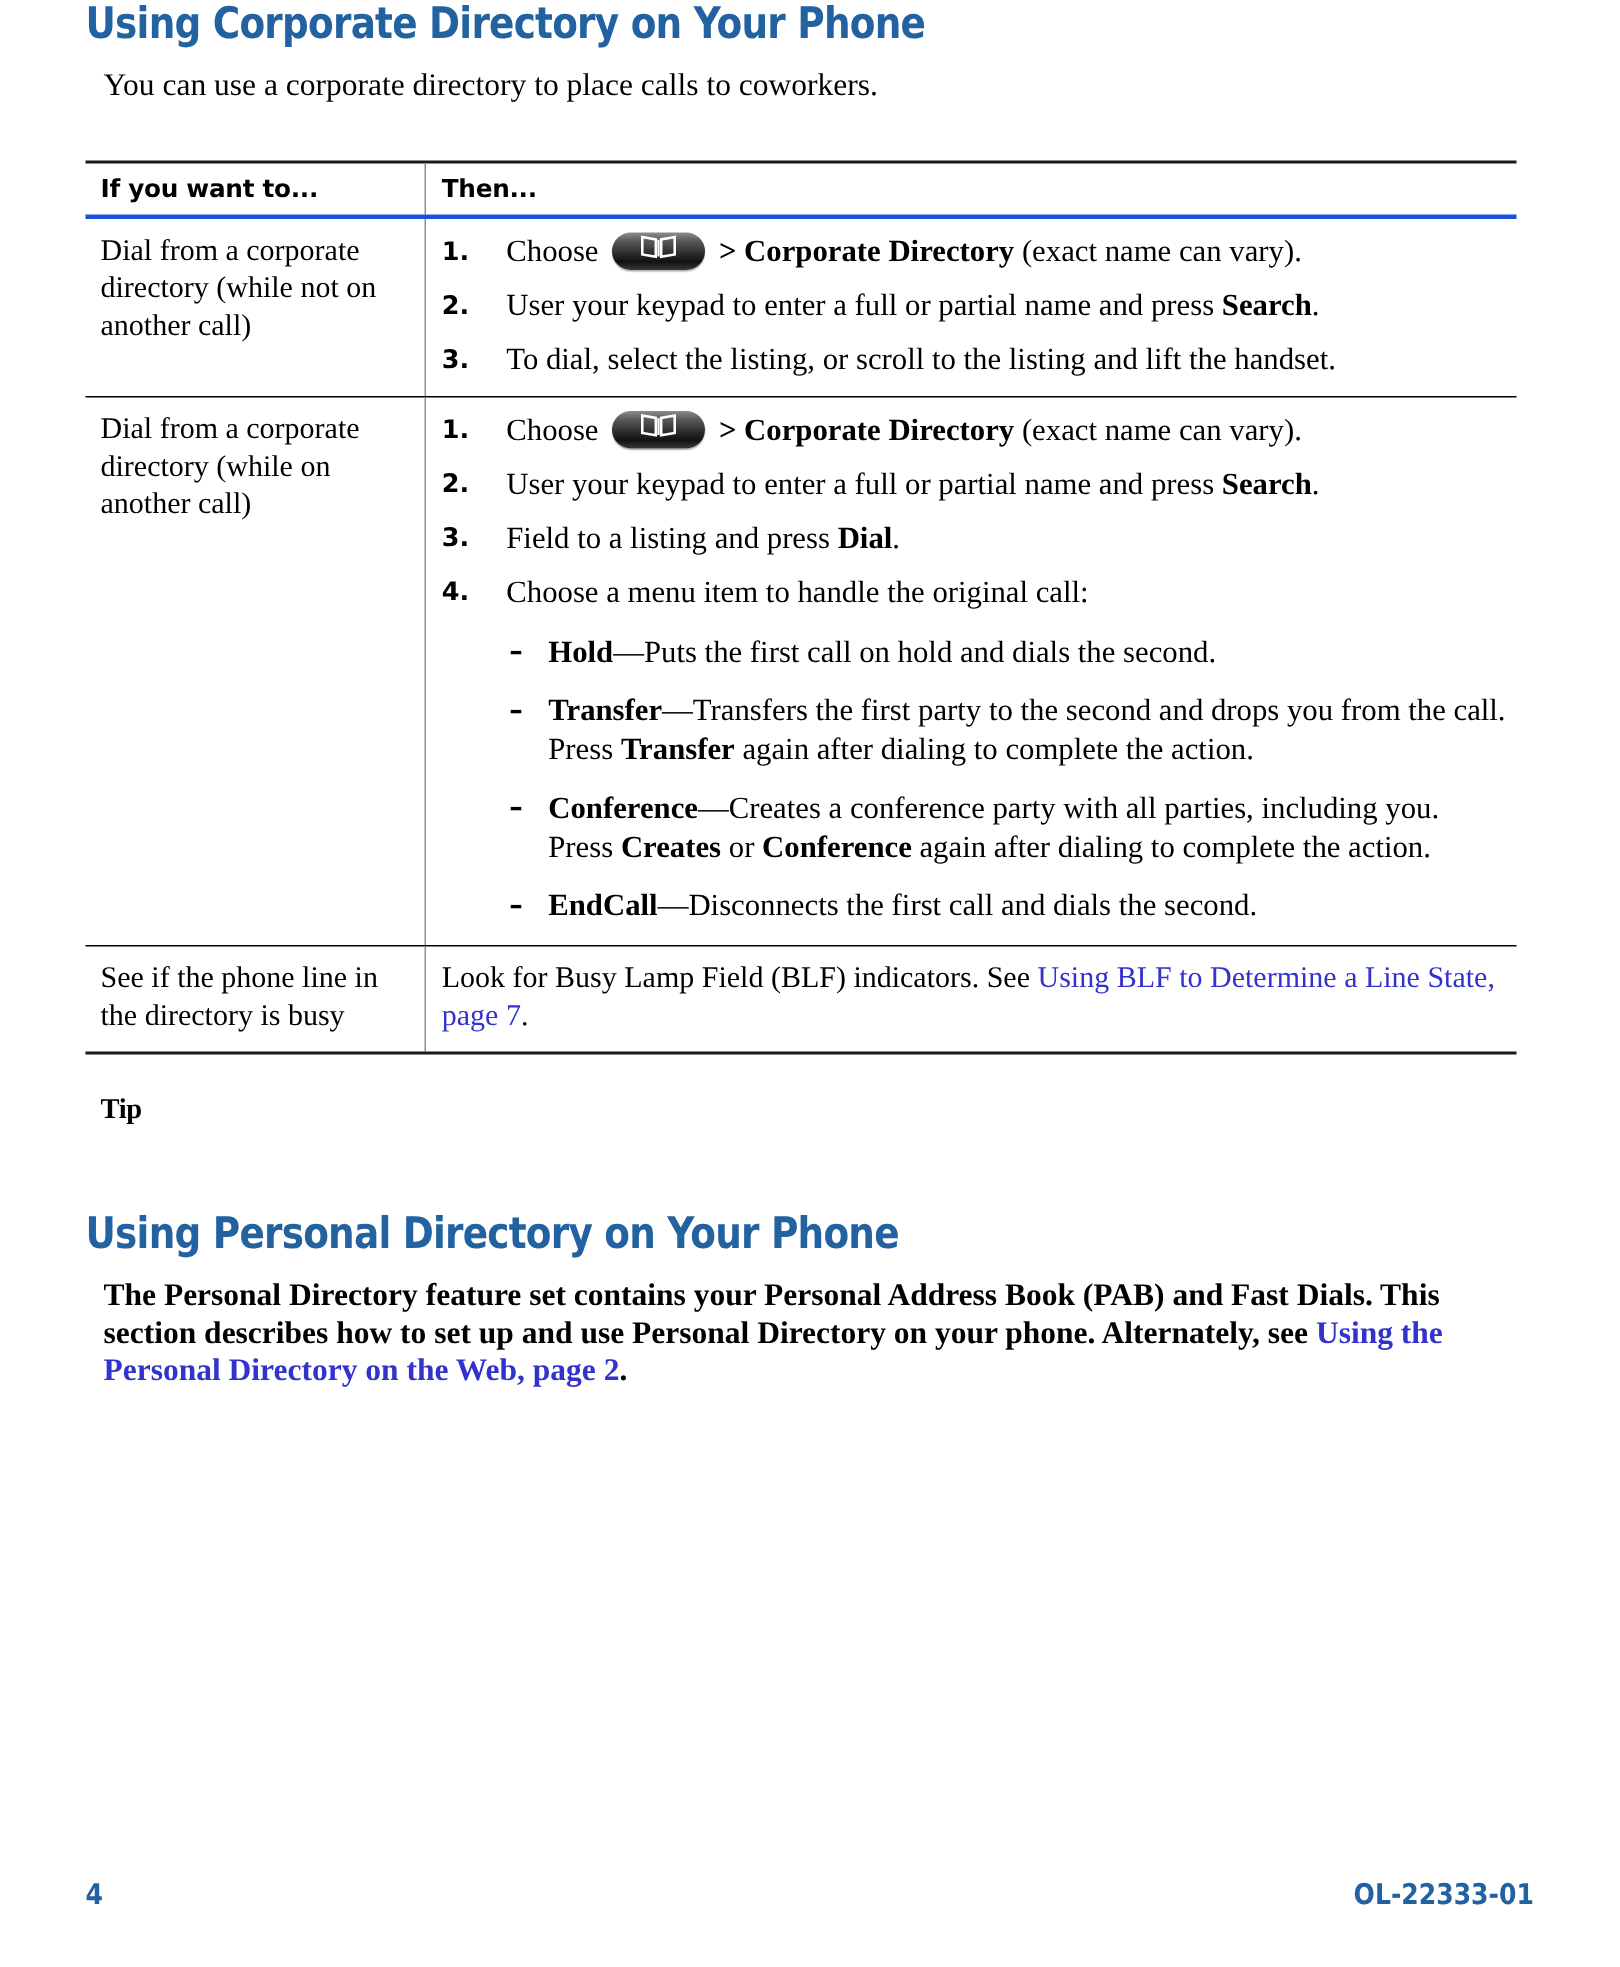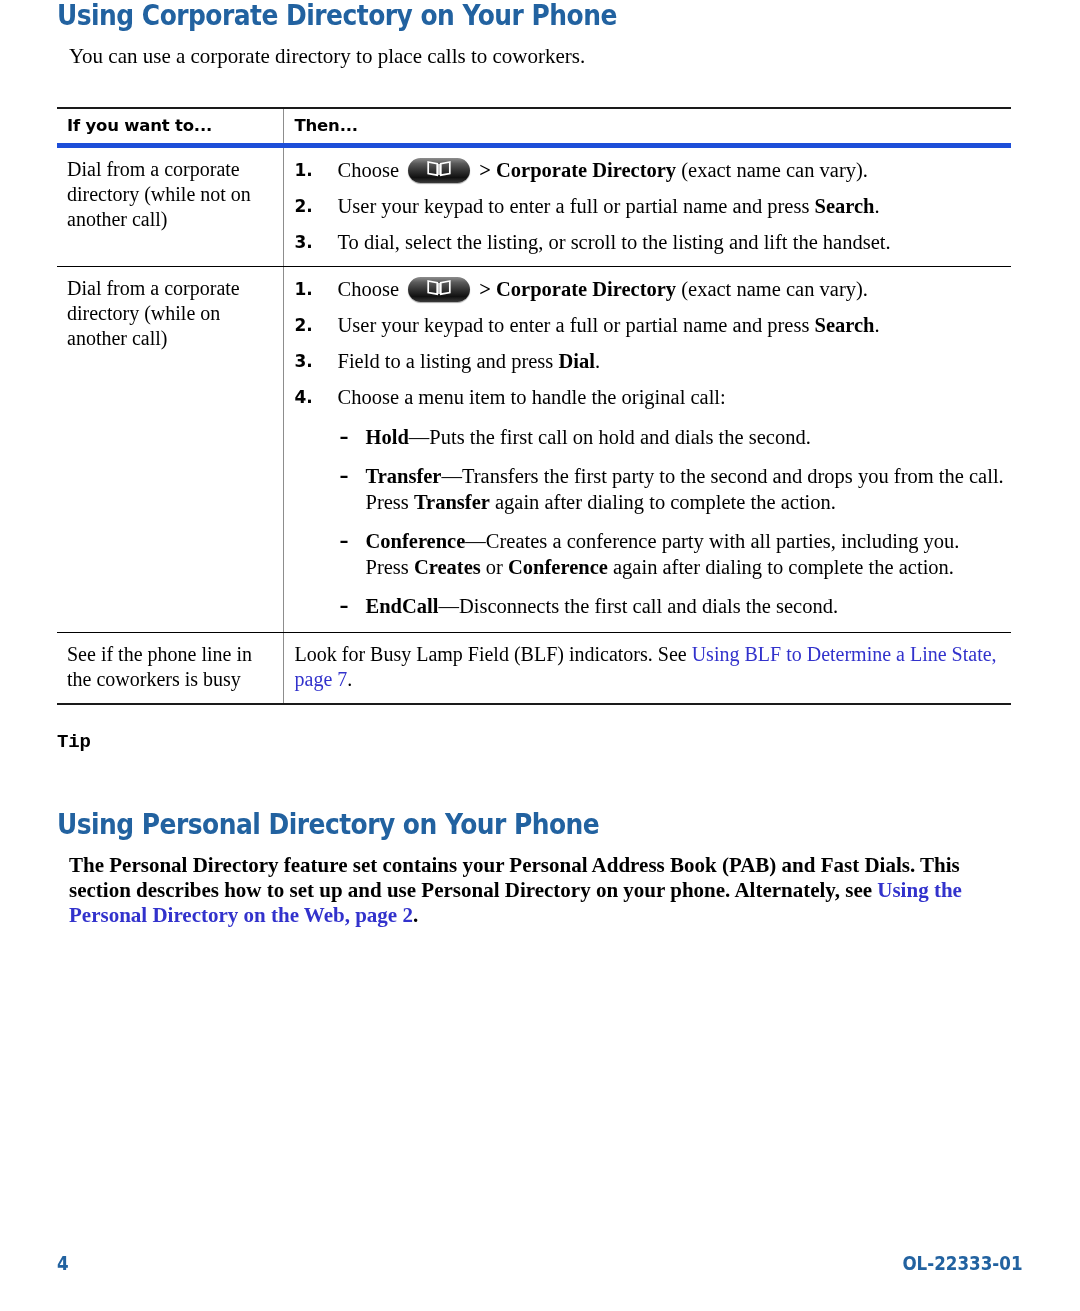--- a/index.html
+++ b/index.html
@@ -57,21 +57,21 @@
   table.proc-table col.c1 { width: 226px; }
   table.proc-table col.c2 { width: 728px; }
 
   table.proc-table thead th {
     font-family: "DejaVu Sans", sans-serif;
     font-weight: bold;
     font-size: 16.5px;
     text-align: left;
     padding: 7px 0 8px 10px;
     border-top: 2.5px solid #1a1a1a;
-    border-bottom: 5px solid #1d4ed8;
+    border-bottom: 3px solid #1d4ed8;
     vertical-align: bottom;
     letter-spacing: -0.2px;
   }
   table.proc-table thead th.col2 {
     border-left: 1px solid #8d8d8d;
     padding-left: 11px;
   }
 
   table.proc-table tbody td {
     border-bottom: 1px solid #000000;
@@ -156,25 +156,25 @@
   }
 
   
   a.xref, span.xref {
     color: #3232cc;
     text-decoration: none;
   }
 
   
   h2.tip-heading {
-    font-family: Liberation Mono, monospace;
+    font-family: Liberation Serif, serif;
     font-weight: bold;
     font-size: 19px;
     color: #000000;
-    margin: 26px 0 0 0;
+    margin: 26px 0 0 10px;
     letter-spacing: -0.2px;
   }
   p.tip-body {
     font-size: 21px;
     line-height: 25px;
     margin: 13px 0 0 0;
   }
 
   .spacer-before-h2 { height: 56px; }
   .intro-2 { margin-top: 26px; font-weight: bold; }
@@ -309,21 +309,21 @@
                     <span class="dash">–</span>
                     <b class="term">EndCall</b><span>—Disconnects the first call and dials the second.</span>
                   </li>
                 </ul>
               </li>
             </ol>
           </td>
         </tr>
 
         <tr class="last">
-          <td class="col1">See if the phone line in the coworkers is busy</td>
+          <td class="col1">See if the phone line in the directory is busy</td>
           <td class="col2">
             <span>Look for Busy Lamp Field (BLF) indicators. See </span><a class="xref" href="#">Using BLF to Determine a Line State, page 7</a><span>.</span>
           </td>
         </tr>
 
       </tbody>
     </table>
 
     <h2 class="tip-heading">Tip</h2>
 

